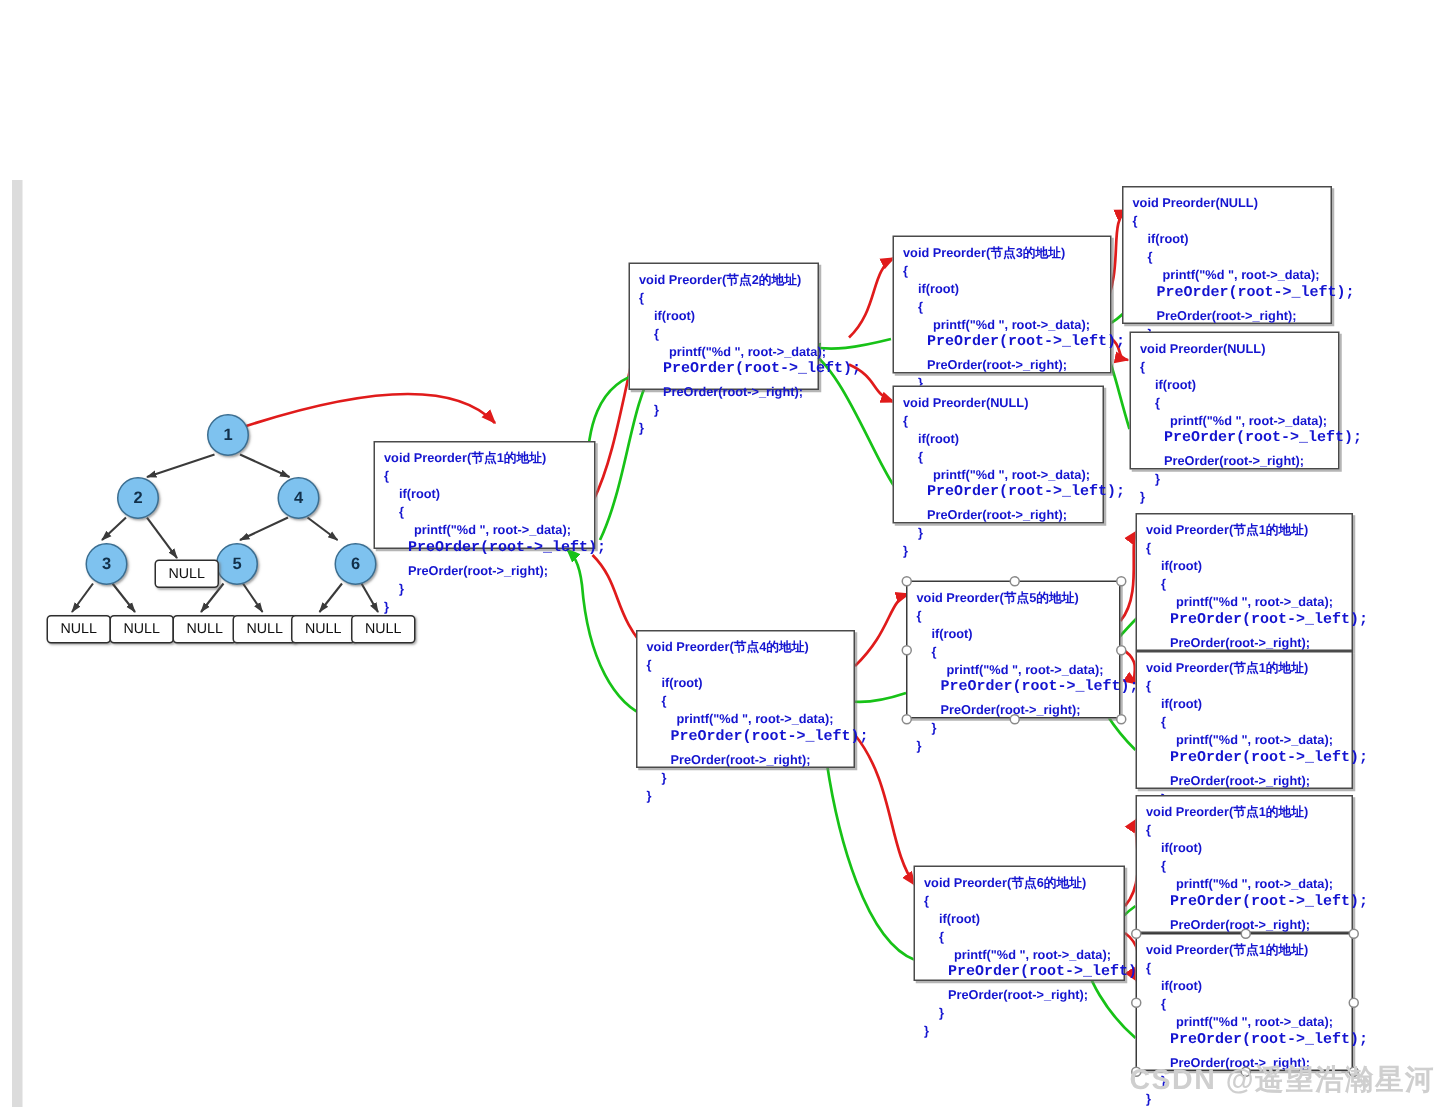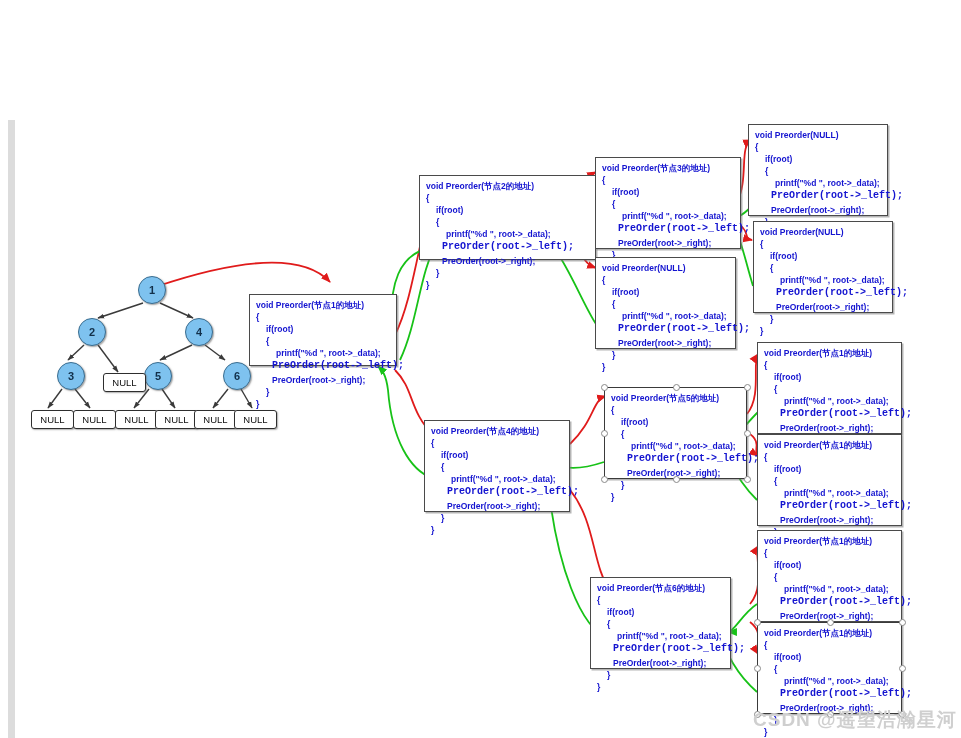--- a/index.html
+++ b/index.html
@@ -143,21 +143,21 @@
       <div class="sig">void Preorder(节点1的地址)</div>
       <div class="brace">{</div>
       <div class="l1">if(root)</div>
       <div class="l2">{</div>
       <div class="l3 printf">printf("%d ", root-&gt;_data);</div>
       <div class="l4">PreOrder(root-&gt;_left);</div>
       <div class="l5">PreOrder(root-&gt;_right);</div>
       <div class="l6">}</div>
       <div class="brace">}</div>
     </div>
-    <div class="codebox" style="left: 419px; top: 175px; width: 177px; height: 85px;">
+    <div class="codebox" style="left: 419px; top: 175px; width: 127px; height: 85px;">
       <div class="sig">void Preorder(节点2的地址)</div>
       <div class="brace">{</div>
       <div class="l1">if(root)</div>
       <div class="l2">{</div>
       <div class="l3 printf">printf("%d ", root-&gt;_data);</div>
       <div class="l4">PreOrder(root-&gt;_left);</div>
       <div class="l5">PreOrder(root-&gt;_right);</div>
       <div class="l6">}</div>
       <div class="brace">}</div>
     </div>
@@ -250,21 +250,21 @@
       <div class="sig">void Preorder(节点1的地址)</div>
       <div class="brace">{</div>
       <div class="l1">if(root)</div>
       <div class="l2">{</div>
       <div class="l3 printf">printf("%d ", root-&gt;_data);</div>
       <div class="l4">PreOrder(root-&gt;_left);</div>
       <div class="l5">PreOrder(root-&gt;_right);</div>
       <div class="l6">}</div>
       <div class="brace">}</div>
     </div>
-    <div class="codebox" style="left: 590px; top: 577px; width: 141px; height: 92px;">
+    <div class="codebox" style="left: 609px; top: 577px; width: 141px; height: 77px;">
       <div class="sig">void Preorder(节点6的地址)</div>
       <div class="brace">{</div>
       <div class="l1">if(root)</div>
       <div class="l2">{</div>
       <div class="l3 printf">printf("%d ", root-&gt;_data);</div>
       <div class="l4">PreOrder(root-&gt;_left);</div>
       <div class="l5">PreOrder(root-&gt;_right);</div>
       <div class="l6">}</div>
       <div class="brace">}</div>
     </div>

